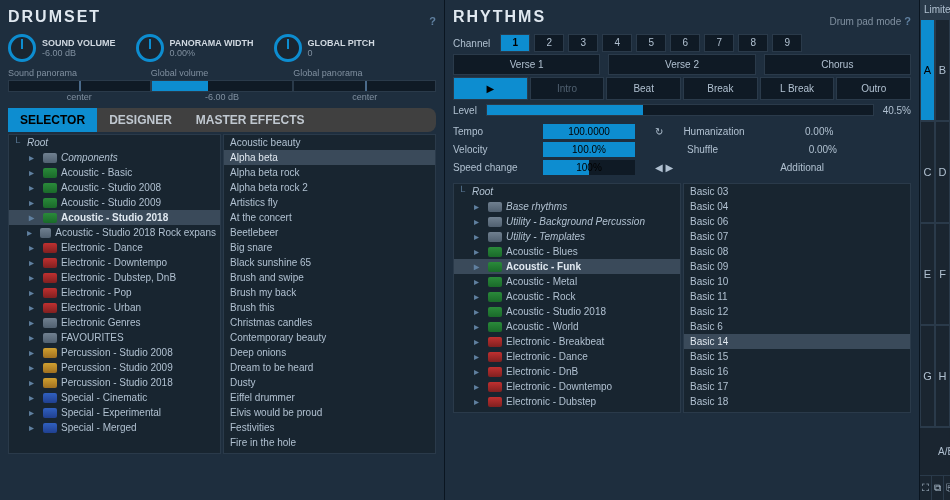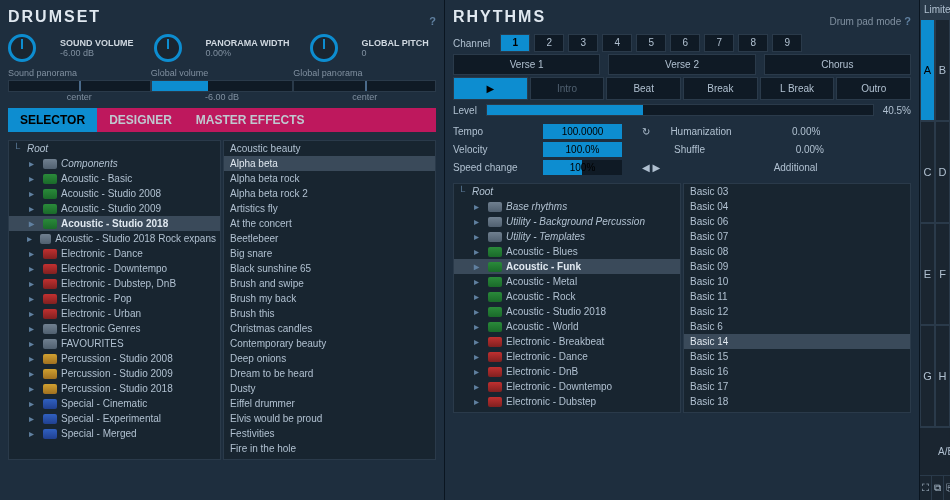--- a/index.html
+++ b/index.html
@@ -7,34 +7,34 @@
 .main-area { flex: 1; display: flex; }
 .drumset-panel { width: 445px; background: #1e2e3e; padding: 8px; border-right: 1px solid #0a1520; }
 .rhythms-panel { flex: 1; background: #1e2e3e; padding: 8px; }
 .right-sidebar { width: 31px; background: #1a2530; border-left: 1px solid #0a1520; display: flex; flex-direction: column; }
 
 h2 { color: #e0e8f0; font-size: 16px; font-weight: bold; letter-spacing: 2px; margin-bottom: 8px; }
 .panel-header { display: flex; justify-content: space-between; align-items: center; }
 .help-icon { color: #6080a0; cursor: pointer; font-weight: bold; }
 
 .knob-row { display: flex; gap: 20px; margin-bottom: 6px; }
-.knob-group { display: flex; align-items: center; gap: 24px; }
+.knob-group { display: flex; align-items: center; gap: 6px; }
 .knob { width: 28px; height: 28px; border-radius: 50%; border: 3px solid #0d8dd0; background: #1a2530; position: relative; }
 .knob::after { content: ''; position: absolute; width: 2px; height: 10px; background: #0d8dd0; top: 2px; left: 50%; transform: translateX(-50%); }
 .knob-label { font-size: 9px; font-weight: bold; color: #d0d8e0; }
 .knob-value { font-size: 9px; color: #8090a0; }
 
 .slider-row { display: flex; margin-bottom: 6px; font-size: 9px; }
 .slider-cell { flex: 1; }
 .slider-label { color: #8090a0; margin-bottom: 2px; }
 .slider-track { height: 12px; background: #0f1a25; border: 1px solid #2a3a4a; position: relative; }
 .slider-track.centered::after { content: ''; position: absolute; left: 50%; top: 0; bottom: 0; width: 2px; background: #4a6a8a; }
 .slider-value { text-align: center; font-size: 9px; color: #8090a0; }
 
-.tab-row { display: flex; background: #be185d; margin-bottom: 8px; }
+.tab-row { display: flex; background: #404040; margin-bottom: 2px; border-radius: 8px; }
 .tab { padding: 5px 12px; font-size: 12px; font-weight: bold; color: #c0c8d0; cursor: pointer; }
 .tab.active { background: #0d8dd0; color: #000; }
 
 .browser-cols { display: flex; gap: 2px; height: 320px; }
 .browser-col { flex: 1; background: #182530; overflow-y: auto; border: 1px solid #2a3a4a; }
 .tree-item { padding: 2px 4px; display: flex; align-items: center; gap: 4px; cursor: pointer; font-size: 10px; white-space: nowrap; }
 .tree-item.selected { background: #3a4a5a; color: #e0e8f0; font-weight: bold; }
 .tree-indent { width: 12px; display: inline-block; }
 .tree-icon { width: 14px; height: 10px; display: inline-block; }
 .tree-icon.folder-green { background: linear-gradient(#2a8a3a, #1a6a2a); border-radius: 2px; }
@@ -59,21 +59,21 @@
 .pattern-btn { flex: 1; padding: 5px; text-align: center; background: #0f1a25; border: 1px solid #2a3a4a; font-size: 10px; cursor: pointer; }
 .pattern-btn.play { background: #0d8dd0; color: #000; }
 .pattern-btn.dim { color: #506070; }
 
 .level-row { display: flex; align-items: center; gap: 9px; margin-bottom: 8px; font-size: 10px; }
 .level-track { flex: 1; height: 12px; background: #0f1a25; border: 1px solid #2a3a4a; position: relative; }
 .level-fill { height: 100%; background: #0d8dd0; }
 
 .param-row { display: flex; align-items: center; margin-bottom: 3px; font-size: 10px; }
 .param-label { width: 90px; }
-.param-value-box { width: 79px; padding: 2px 6px; background: #0d8dd0; color: #000; text-align: center; margin-right: 20px; }
+.param-value-box { width: 92px; padding: 2px 6px; background: #0d8dd0; color: #000; text-align: center; margin-right: 20px; }
 .param-value-box.half { background: linear-gradient(to right, #0d8dd0 50%, #0f1a25 50%); }
 .param-label2 { width: 90px; }
 .param-value2 { width: 60px; text-align: right; }
 
 .rhythm-browser { display: flex; gap: 2px; height: 230px; margin-top: 8px; }
 .rhythm-col { flex: 1; background: #182530; overflow-y: auto; border: 1px solid #2a3a4a; }
 
 .drum-pad-mode-label { font-size: 10px; color: #8090a0; }
 
 .limiter-label { text-align: center; font-size: 10px; padding: 4px; background: #2a3a4a; }

